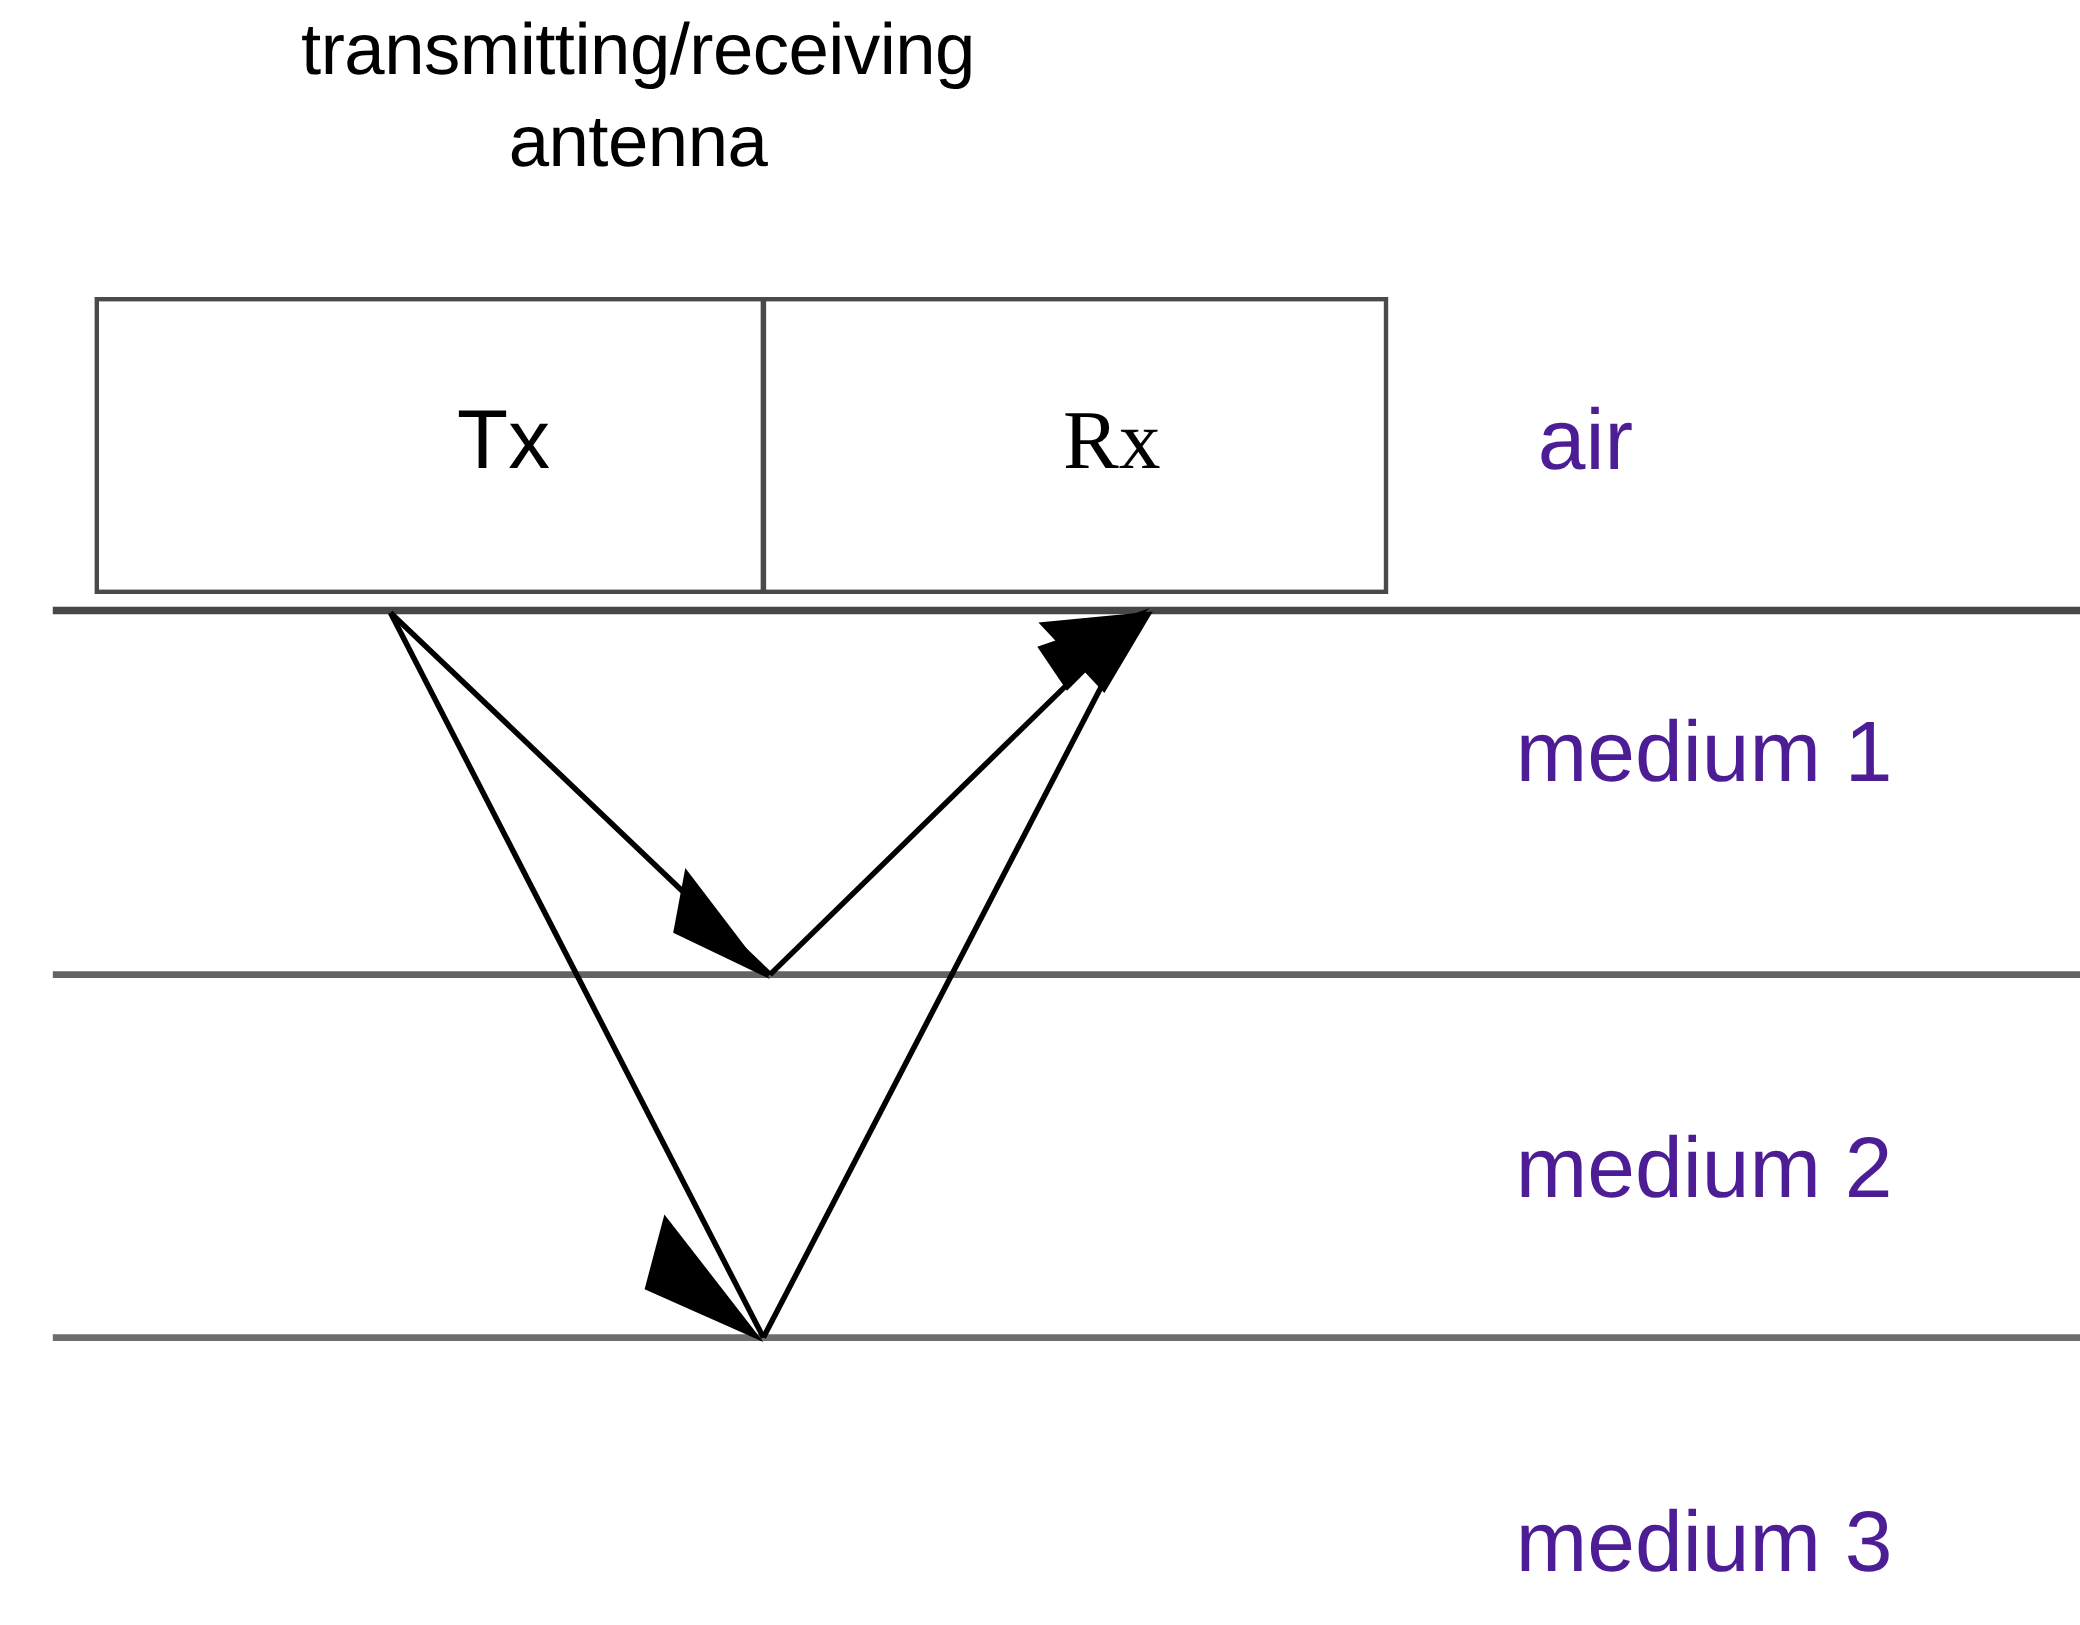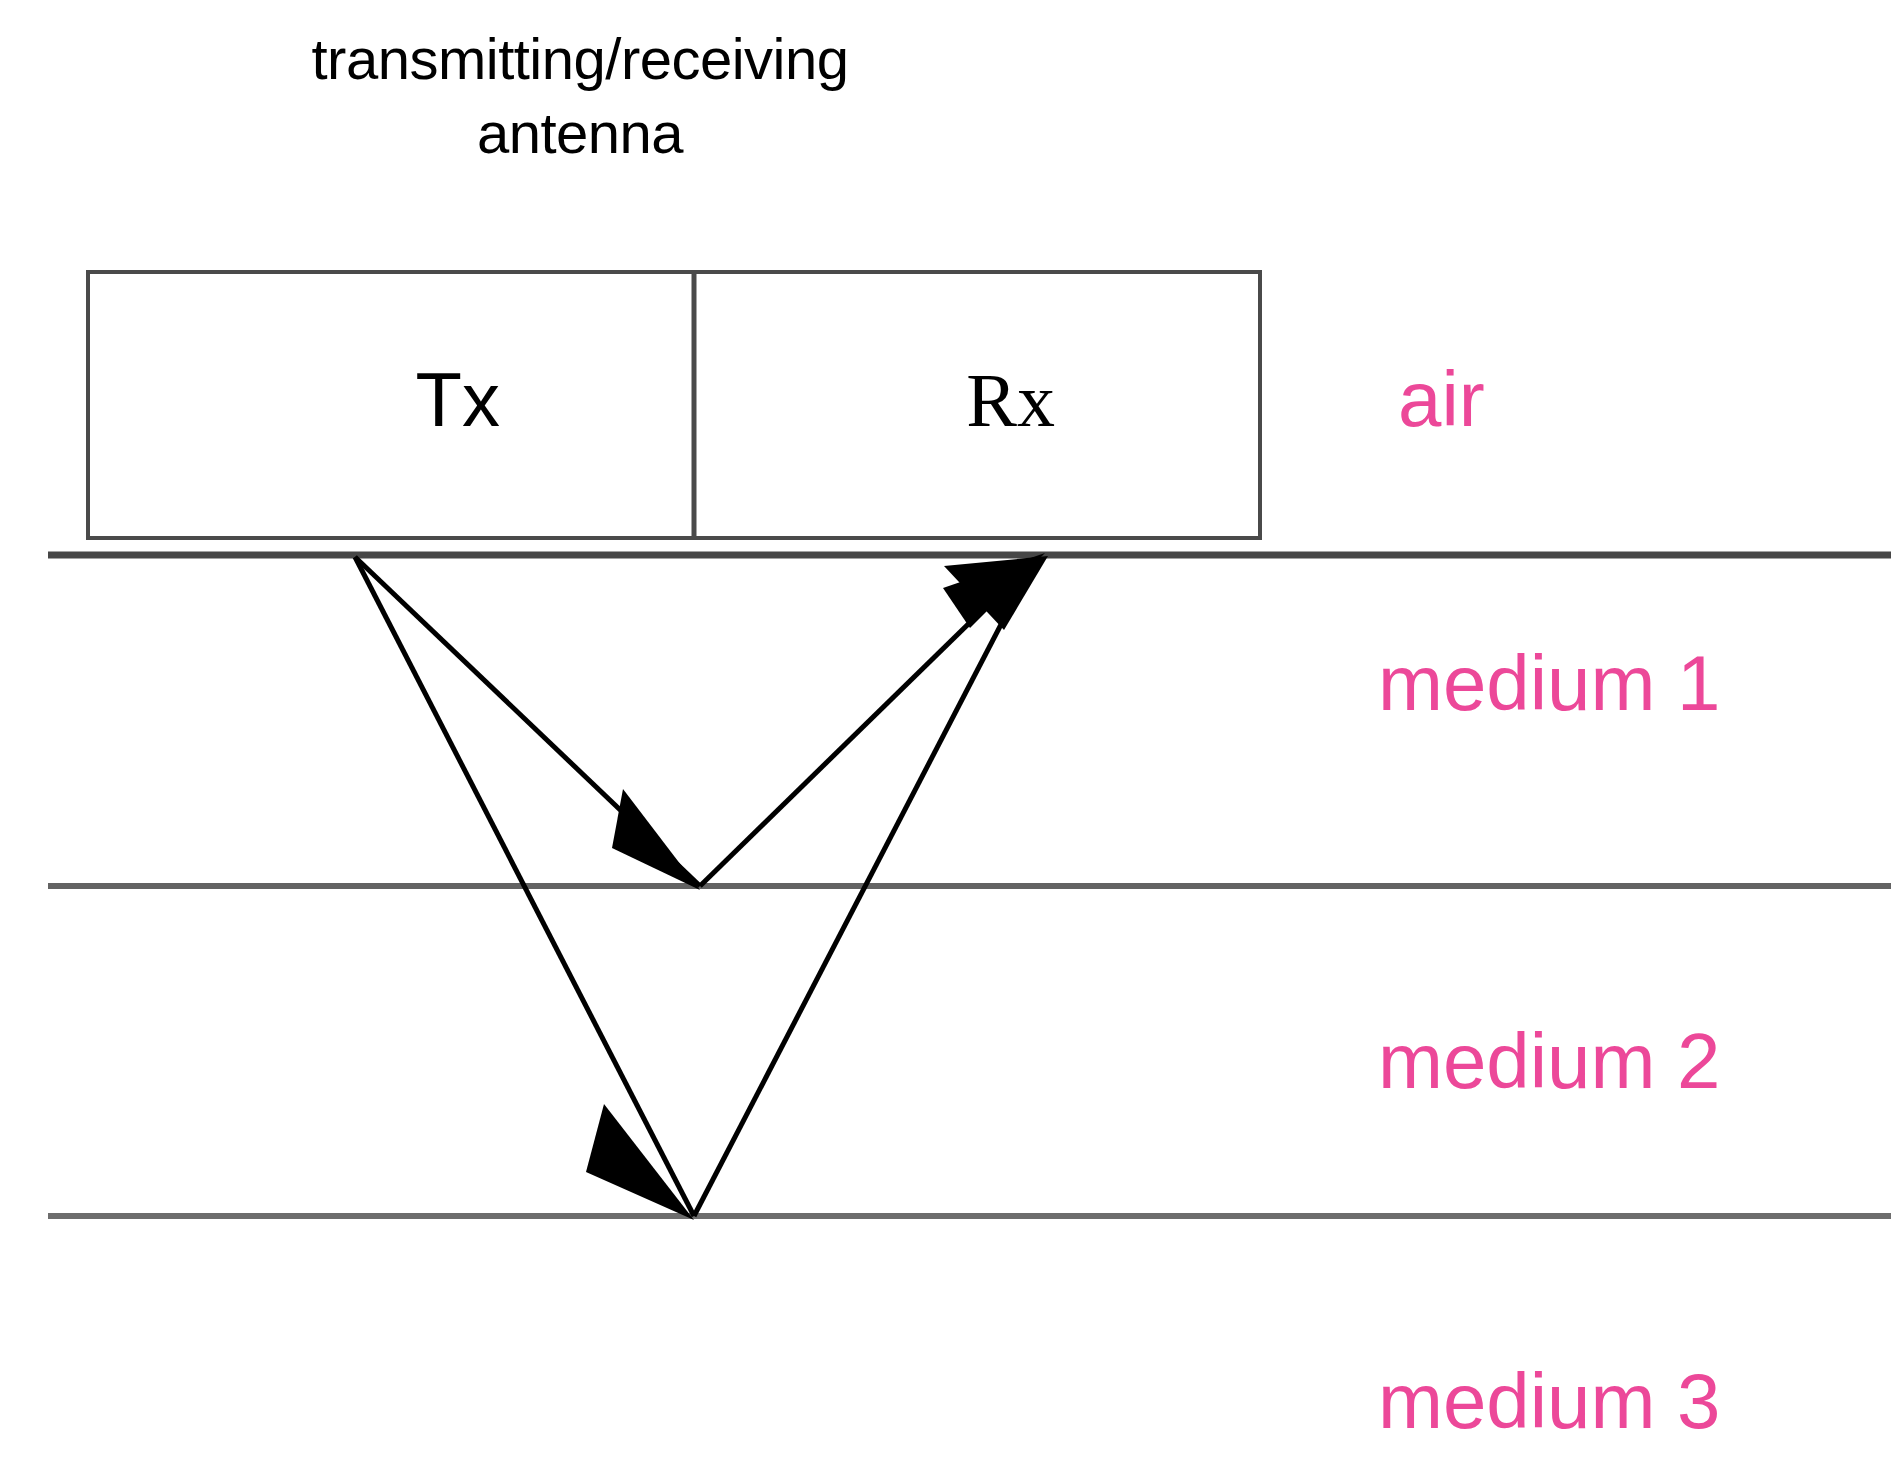--- a/index.html
+++ b/index.html
@@ -22,42 +22,42 @@
     position: absolute;
     left: 0;
     top: 0;
     width: 1891px;
     height: 1477px;
     display: block;
   }
   .diagram-title {
     position: absolute;
     left: 50px;
-    top: 22px;
+    top: 2px;
     width: 1060px;
     text-align: center;
-    font-size: 58px;
+    font-size: 66px;
     line-height: 1.28;
     letter-spacing: -0.5px;
     color: #000000;
     white-space: pre-line;
   }
   .antenna-label {
     position: absolute;
     font-size: 76px;
     line-height: 1;
     color: #000000;
     text-align: right;
     white-space: nowrap;
   }
   .layer-label {
     position: absolute;
     font-size: 78px;
     line-height: 1;
-    color: #ec4899;
+    color: #4c1d95;
     white-space: nowrap;
   }
   #label-tx  { left: 200px;  top: 362px; width: 300px; }
   #label-rx  { left: 755px;  top: 362px; width: 300px; font-family: Liberation Serif, serif; }
   #label-air { left: 1398px; top: 360px; }
   #label-medium-1 { left: 1378px; top: 644px; }
   #label-medium-2 { left: 1378px; top: 1022px; }
   #label-medium-3 { left: 1378px; top: 1362px; }
 </style>
 </head>

